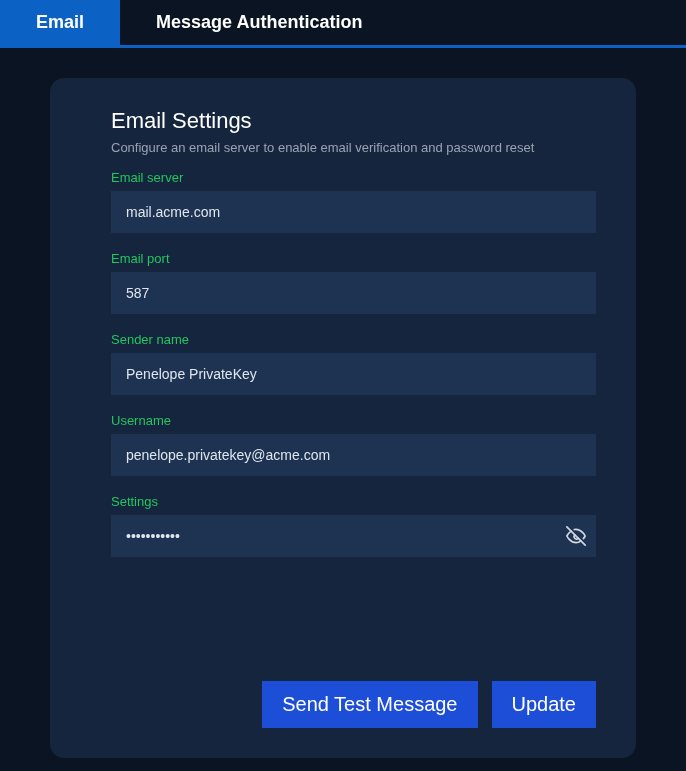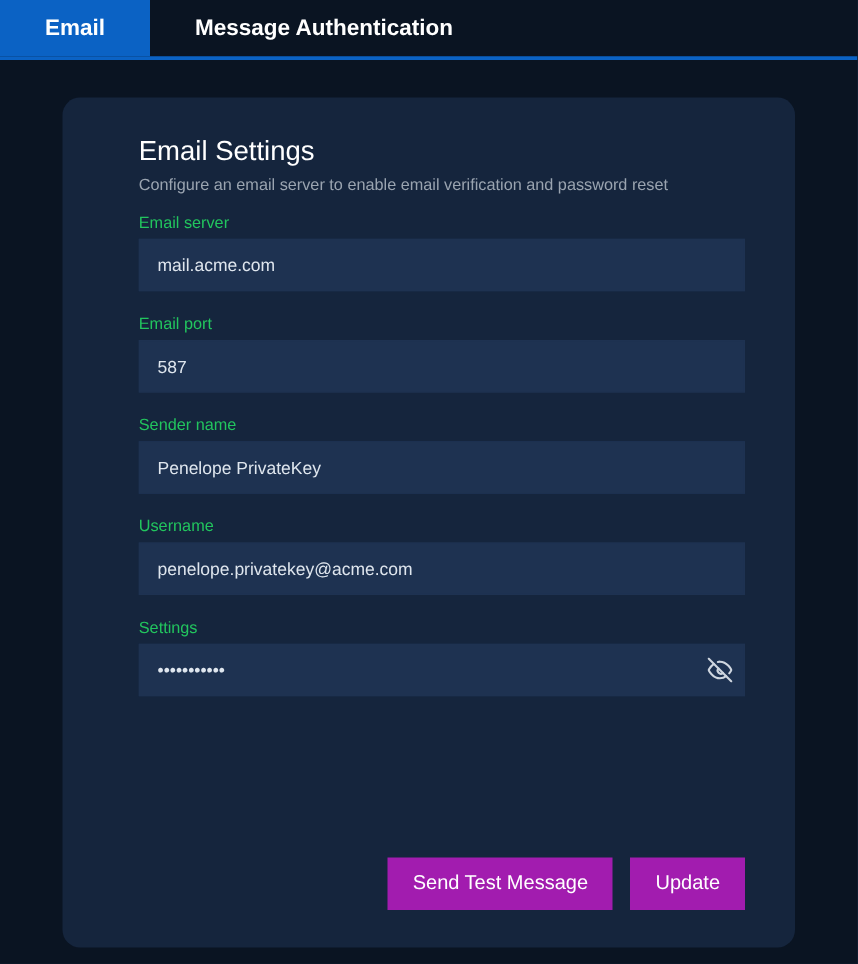--- a/index.html
+++ b/index.html
@@ -80,25 +80,25 @@
       align-items: center;
     }
     .actions {
       position: absolute;
       right: 40px;
       bottom: 30px;
       display: flex;
       gap: 14px;
     }
     .btn {
-      background: #a21caf;
+      background: #1d4ed8;
       color: #ffffff;
       border: none;
       padding: 12px 20px;
-      font-size: 16px;
+      font-size: 20px;
       cursor: pointer;
       font-family: inherit;
     }
   </style>
 </head>
 <body>
 
 <div class="tabs">
   <div class="tab active">Email</div>
   <div class="tab">Message Authentication</div>

